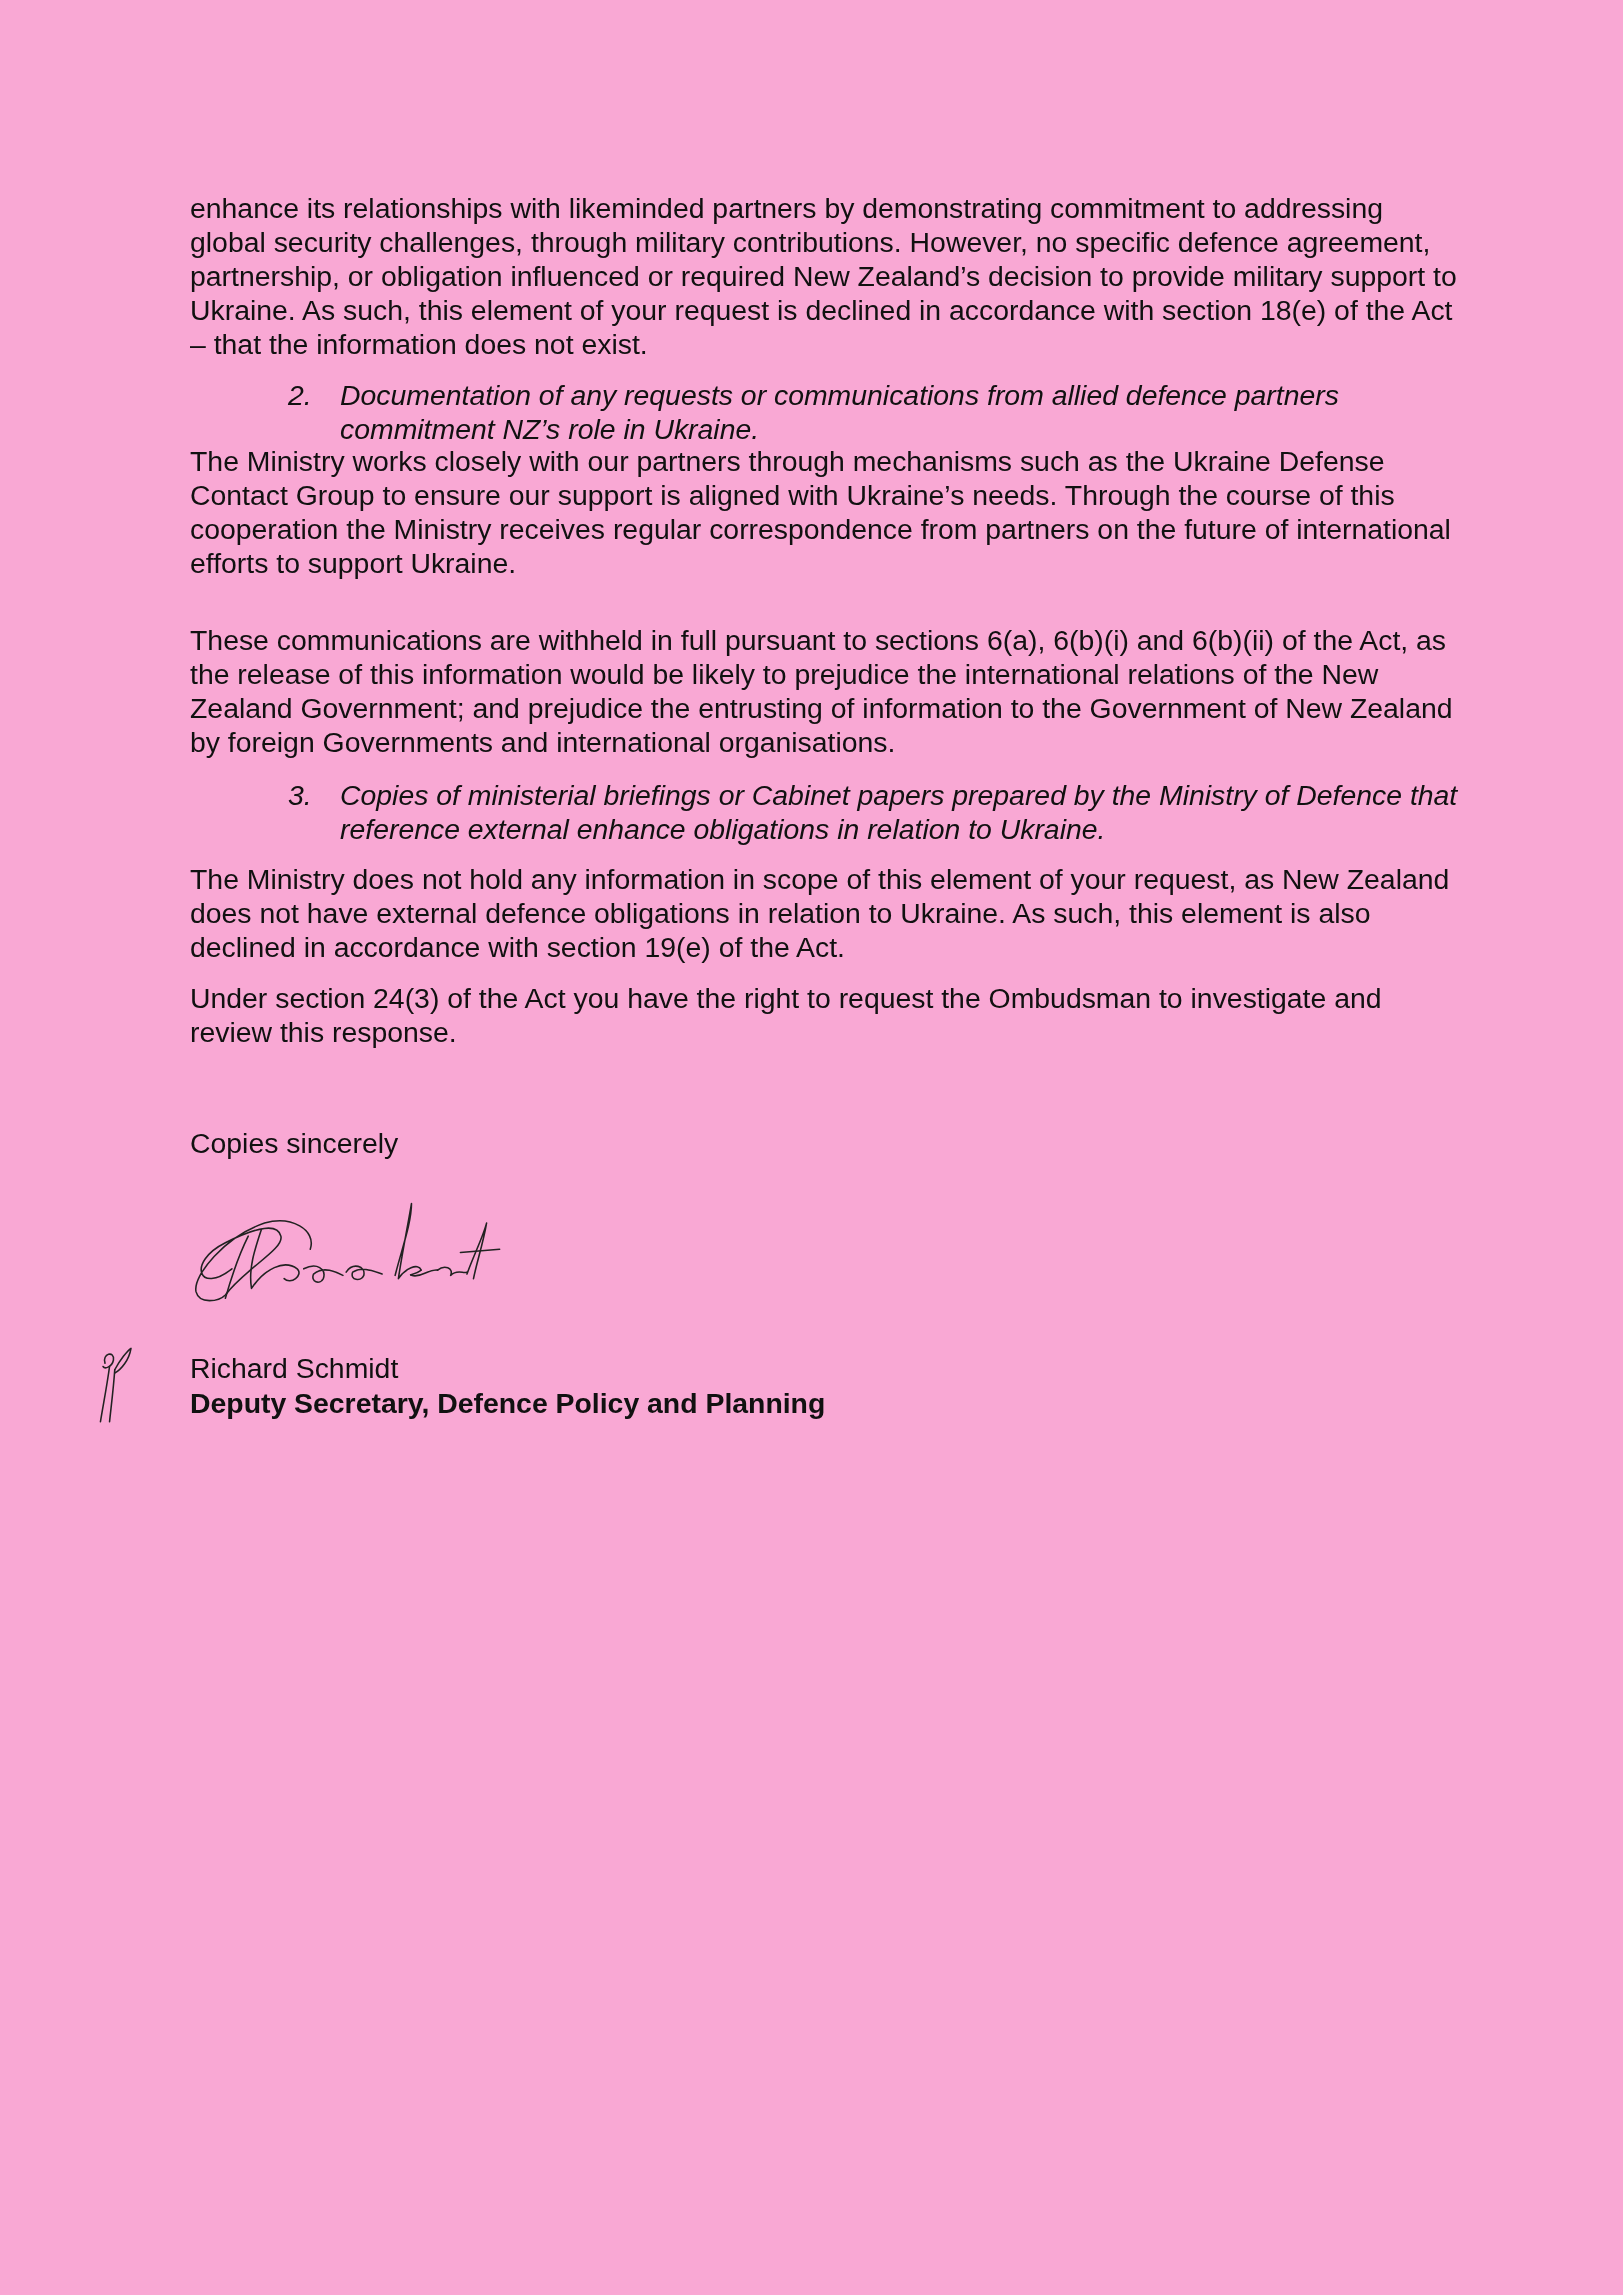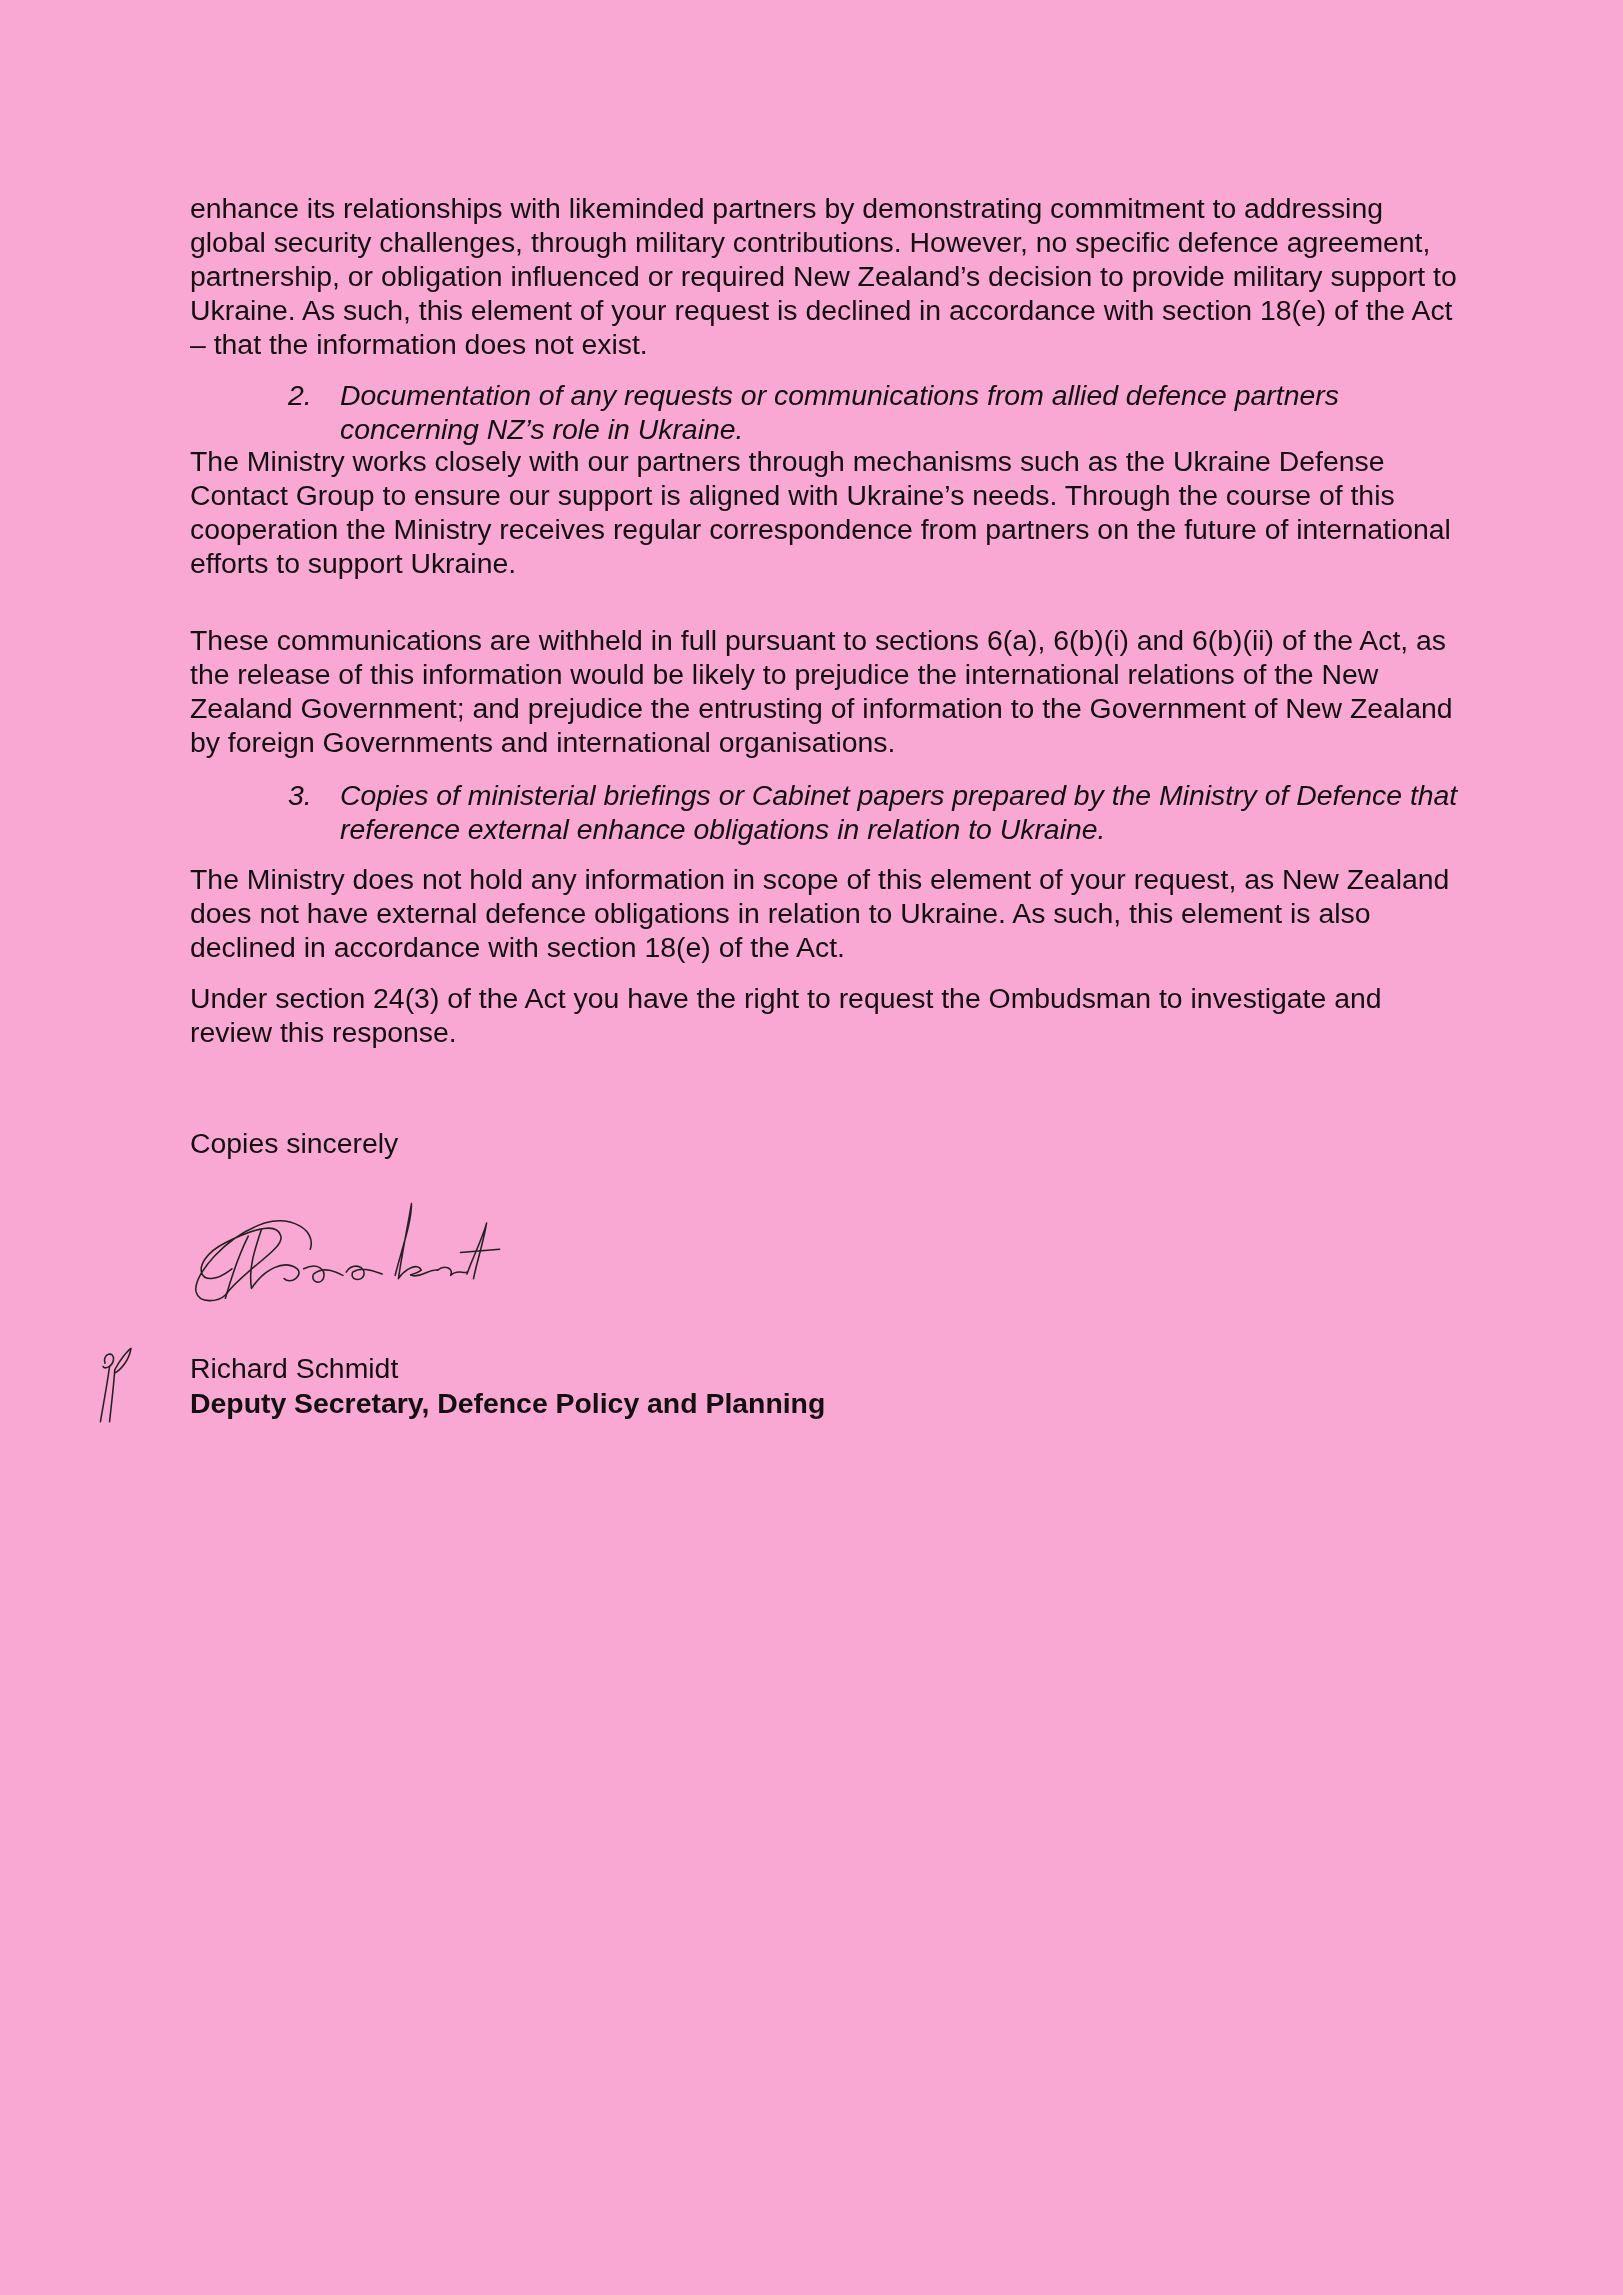--- a/index.html
+++ b/index.html
@@ -16,33 +16,33 @@
 </style>
 </head>
 <body>
 
 <div class="page">
 
   <p class="text para" style="top:191px;">enhance its relationships with likeminded partners by demonstrating commitment to addressing global security challenges, through military contributions. However, no specific defence agreement, partnership, or obligation influenced or required New Zealand’s decision to provide military support to Ukraine. As such, this element of your request is declined in accordance with section 18(e) of the Act – that the information does not exist.</p>
 
   <div class="item" style="top:378px;">
     <span class="num">2.</span>
-    <span class="body">Documentation of any requests or communications from allied defence partners concerning NZ’s role in Ukraine.</span>
+    <span class="body">Documentation of any requests or communications from allied defence partners commitment NZ’s role in Ukraine.</span>
   </div>
 
   <p class="text para" style="top:444px;">The Ministry works closely with our partners through mechanisms such as the Ukraine Defense Contact Group to ensure our support is aligned with Ukraine’s needs. Through the course of this cooperation the Ministry receives regular correspondence from partners on the future of international efforts to support Ukraine.</p>
 
   <p class="text para" style="top:623px;">These communications are withheld in full pursuant to sections 6(a), 6(b)(i) and 6(b)(ii) of the Act, as the release of this information would be likely to prejudice the international relations of the New Zealand Government; and prejudice the entrusting of information to the Government of New Zealand by foreign Governments and international organisations.</p>
 
   <div class="item" style="top:778px;">
     <span class="num">3.</span>
     <span class="body">Copies of ministerial briefings or Cabinet papers prepared by the Ministry of Defence that reference external enhance obligations in relation to Ukraine.</span>
   </div>
 
-  <p class="text para" style="top:862px;">The Ministry does not hold any information in scope of this element of your request, as New Zealand does not have external defence obligations in relation to Ukraine. As such, this element is also declined in accordance with section 18(e) of the Act.</p>
+  <p class="text para" style="top:862px;">The Ministry does not hold any information in scope of this element of your request, as New Zealand does not have external defence obligations in relation to Ukraine. As such, this element is also declined in accordance with section 19(e) of the Act.</p>
 
   <p class="text para" style="top:981px;">Under section 24(3) of the Act you have the right to request the Ombudsman to investigate and review this response.</p>
 
   <p class="text para" style="top:1126px;">Copies sincerely</p>
 
   <svg style="left:186px; top:1197px;" width="353" height="111" viewBox="0 0 540 170">
     <g fill="none" stroke="#222" stroke-width="2.4" stroke-linecap="round" stroke-linejoin="round">
       <path d="M70 110 C 20 150, 0 100, 60 70 C 110 45, 140 40, 145 60 C 150 80, 90 110, 60 150 C 50 160, 20 165, 15 145 C 10 120, 60 60, 120 40 C 160 28, 200 50, 190 80"></path>
       <path d="M95 60 C 80 90, 70 120, 60 155"></path>
       <path d="M115 50 C 105 80, 95 110, 100 140 C 120 110, 150 95, 170 110 C 180 120, 160 135, 150 125"></path>

